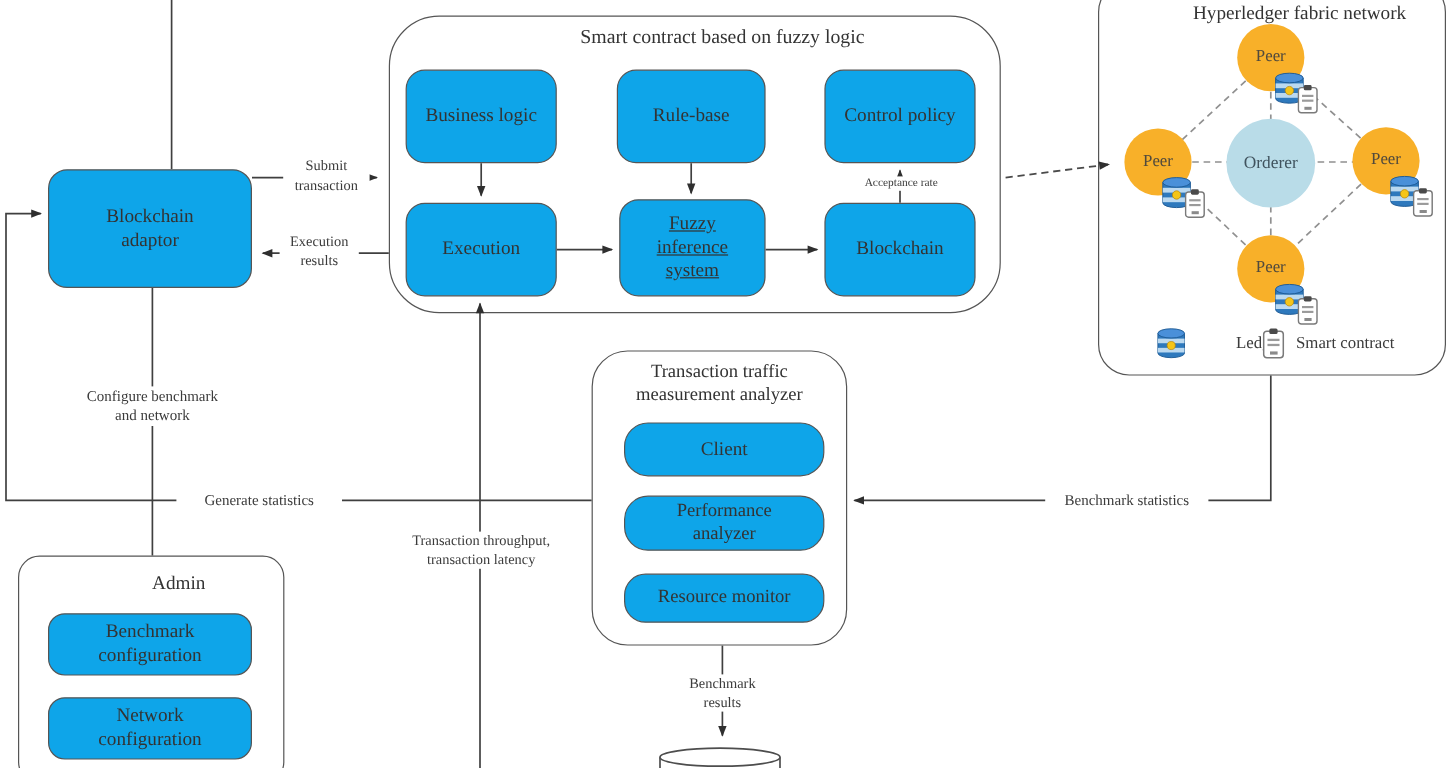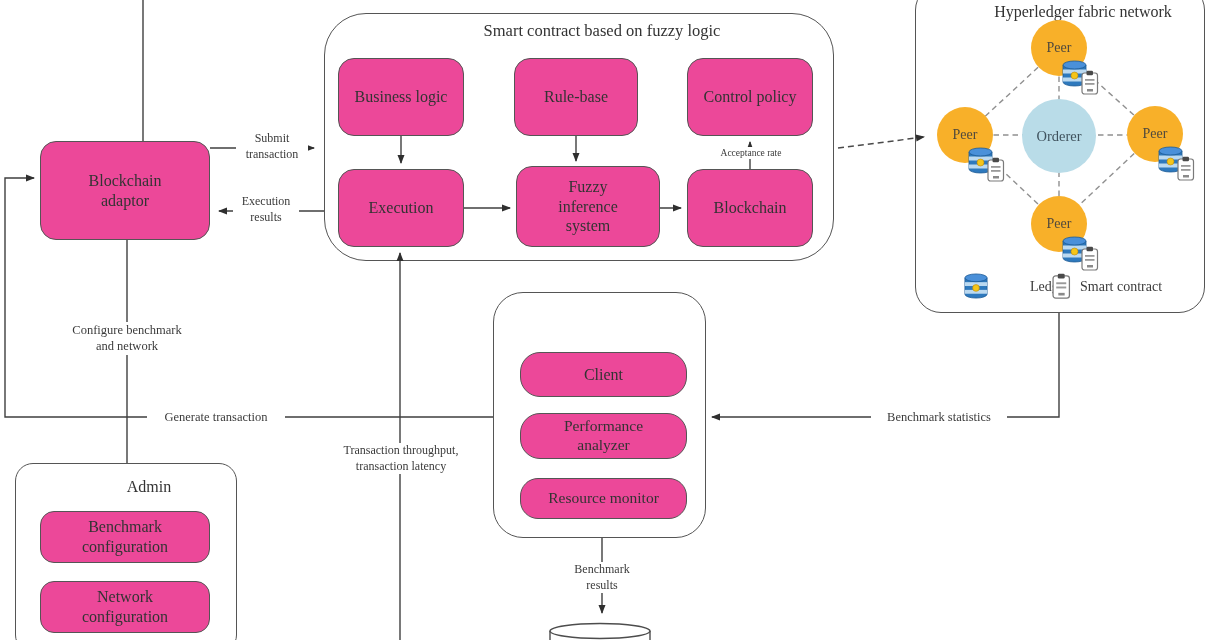--- a/index.html
+++ b/index.html
@@ -4,21 +4,21 @@
 <style>
   html,body{margin:0;padding:0;background:#fff;}
   #canvas{
     position:relative;width:1210px;height:640px;overflow:hidden;background:#fff;
     font-family:"Liberation Serif","DejaVu Serif",serif;color:#3b3b3b;
   }
   .container-box{
     position:absolute;border:1.5px solid #555;background:#fff;z-index:1;box-sizing:border-box;
   }
   .box{
-    position:absolute;border:1.5px solid #555;border-radius:16px;background:#ec4899;
+    position:absolute;border:1.5px solid #555;border-radius:16px;background:#0ea5e9;
     display:flex;align-items:center;justify-content:center;text-align:center;
     color:#333;z-index:3;line-height:1.22;font-size:16px;box-sizing:border-box;
   }
   .title{
     position:absolute;text-align:center;color:#333;z-index:3;font-size:16.5px;line-height:1.25;padding-left:23px;
   }
   .lbl{
     position:absolute;text-align:center;color:#3b3b3b;z-index:4;line-height:1.3;
     font-size:12px;background:#fff;
   }
@@ -87,21 +87,21 @@
   </div>
   <div class="box" style="left:514px;top:58px;width:124px;height:78px;">
     <span>Rule-base</span>
   </div>
   <div class="box" style="left:687px;top:58px;width:126px;height:78px;">
     <span>Control policy</span>
   </div>
   <div class="box" style="left:338px;top:169px;width:126px;height:78px;">
     <span>Execution</span>
   </div>
-  <div class="box" style="left:516px;top:166px;width:144px;height:81px;padding:0 22px;">
+  <div class="box" style="left:516px;top:166px;width:122px;height:81px;padding:0 22px;text-decoration:underline;">
     <span>Fuzzy inference system</span>
   </div>
   <div class="box" style="left:687px;top:169px;width:126px;height:78px;">
     <span>Blockchain</span>
   </div>
 
   <div class="title" style="left:915px;top:2px;width:290px;font-size:16px;">Hyperledger fabric network</div>
 
   <div class="circle" style="left:1031px;top:20px;width:56px;height:56px;background:#F8B029;color:#514a3d;">
     <span>Peer</span>
@@ -190,20 +190,21 @@
 
   <svg class="icon" style="left:1052px;top:272px;" width="19" height="28" viewBox="0 0 18 25">
     <rect x="1" y="3" width="15.5" height="21" rx="2.5" fill="#ffffff" stroke="#7a7a7a" stroke-width="1.2"></rect>
     <rect x="5.5" y="0.8" width="6.5" height="4.5" rx="1.2" fill="#4a4a4a"></rect>
     <rect x="4" y="9" width="9.5" height="1.8" fill="#9a9a9a"></rect>
     <rect x="4" y="13" width="9.5" height="1.8" fill="#9a9a9a"></rect>
     <rect x="6" y="19" width="6" height="2.5" fill="#8a8a8a"></rect>
   </svg>
   <div class="legend-text" style="left:1080px;top:279px;">Smart contract</div>
 
+  <div class="title" style="left:493px;top:300px;width:213px;font-size:15.5px;padding:0 20px;box-sizing:border-box;">Transaction traffic measurement analyzer</div>
 
   <div class="box" style="left:520px;top:352px;width:167px;height:45px;border-radius:20px;">
     <span>Client</span>
   </div>
   <div class="box" style="left:520px;top:413px;width:167px;height:46px;border-radius:20px;padding:0 26px;font-size:15.5px;">
     <span>Performance analyzer</span>
   </div>
   <div class="box" style="left:520px;top:478px;width:167px;height:41px;border-radius:18px;font-size:15.5px;">
     <span>Resource monitor</span>
   </div>
@@ -220,18 +221,18 @@
   <svg class="icon" style="left:548px;top:622px;z-index:3;" width="104" height="18" viewBox="0 0 104 18">
     <rect x="2" y="9" width="100" height="9" fill="#ffffff"></rect>
     <path d="M2,9 V18 M102,9 V18" stroke="#4d4d4d" stroke-width="1.4" fill="none"></path>
     <ellipse cx="52" cy="9" rx="50" ry="7.5" fill="#ffffff" stroke="#4d4d4d" stroke-width="1.4"></ellipse>
   </svg>
 
   <div class="lbl" style="left:236px;top:131px;width:72px;">Submit transaction</div>
   <div class="lbl" style="left:233px;top:194px;width:66px;">Execution results</div>
   <div class="lbl" style="left:705px;top:147px;width:92px;font-size:9.5px;">Acceptance rate</div>
   <div class="lbl" style="left:66px;top:322px;width:122px;font-size:12.5px;">Configure benchmark and network</div>
-  <div class="lbl" style="left:147px;top:409px;width:138px;font-size:12.5px;">Generate transaction</div>
+  <div class="lbl" style="left:147px;top:409px;width:138px;font-size:12.5px;">Generate statistics</div>
   <div class="lbl" style="left:322px;top:443px;width:158px;">Transaction throughput, transaction latency</div>
   <div class="lbl" style="left:871px;top:409px;width:136px;font-size:12.5px;">Benchmark statistics</div>
   <div class="lbl" style="left:563px;top:562px;width:78px;">Benchmark results</div>
 
 </div>
 
 </body></html>

